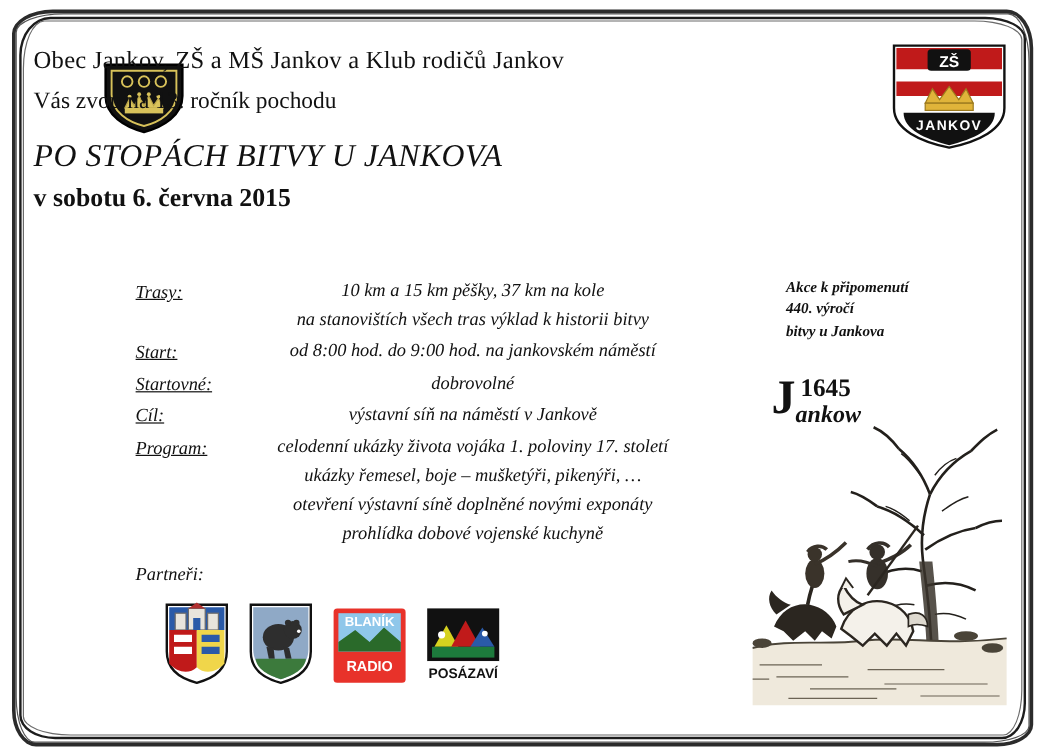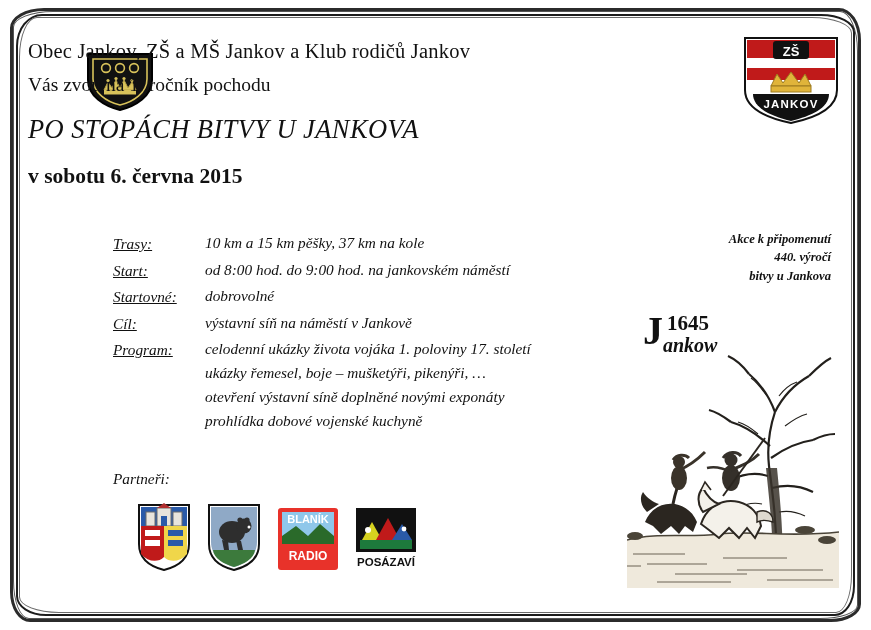--- a/index.html
+++ b/index.html
@@ -90,21 +90,21 @@
   .title-main {
     font-size: 26.5px;
     font-weight: normal;
     font-style: italic;
     letter-spacing: .4px;
     margin-top: 18px;
   }
   .line-date {
     font-size: 21.5px;
     font-weight: bold;
-    margin-top: 19px;
+    margin-top: 8px;
   }
 
   
   .crest-left {
     position: absolute;
     left: 56px;
     top: 24px;
     width: 72px;
     height: 62px;
   }
@@ -133,20 +133,21 @@
   .dlabel {
     width: 92px;
     flex: 0 0 92px;
     font-style: italic;
     text-decoration: underline;
     padding-top: 1px;
   }
   .dvals {
     flex: 1 1 auto;
     font-style: italic;
+    text-align: center;
   }
   .dvals div {
     margin-bottom: 5.5px;
     white-space: nowrap;
   }
   .drow.tight .dvals div { margin-bottom: 6px; }
 
   .partners-label {
     position: absolute;
     left: 85px;
@@ -168,21 +169,21 @@
     gap: 14px;
   }
   .plogo { position: relative; }
 
   
   .anniv {
     position: absolute;
     right: 12px;
     top: 204px;
     width: 176px;
-    text-align: right;
+    text-align: left;
     font-size: 12.6px;
     font-weight: bold;
     font-style: italic;
     line-height: 1.45;
   }
 
   
   .jankow-mark {
     position: absolute;
     right: 84px;
@@ -246,31 +247,32 @@
         <path d="M32 52 L38 40 L44 49 L52 38 L60 49 L66 40 L72 52 Z" fill="#e0b43a" stroke="#9c7a1e" stroke-width="1"></path>
         <rect x="32" y="52" width="40" height="6" fill="#e0b43a" stroke="#9c7a1e" stroke-width="1"></rect>
 
         <path d="M14 60 H90 C90 74 72 82 52 87 C32 82 14 74 14 60 Z" fill="#111111"></path>
         <text x="52" y="74" font-family="Liberation Sans, sans-serif" font-size="11.5" font-weight="bold" letter-spacing="1.2" fill="#ffffff" text-anchor="middle">JANKOV</text>
       </svg>
     </div>
 
     <div class="header">
       <div class="line-org">Obec Jankov, ZŠ a MŠ Jankov a Klub rodičů Jankov</div>
-      <div class="line-invite">Vás zvou na 1. ročník pochodu</div>
+      <div class="line-invite">Vás zvou na 13. ročník pochodu</div>
       <div class="title-main">PO STOPÁCH BITVY U JANKOVA</div>
       <div class="line-date">v sobotu 6. června 2015</div>
     </div>
 
     <div class="details">
 
       <div class="drow">
         <div class="dlabel">Trasy:</div>
         <div class="dvals">
           <div>10 km a 15 km pěšky, 37 km na kole</div>
+          <div>na stanovištích všech tras výklad k historii bitvy</div>
         </div>
       </div>
 
       <div class="drow">
         <div class="dlabel">Start:</div>
         <div class="dvals">
           <div>od 8:00 hod. do 9:00 hod. na jankovském náměstí</div>
         </div>
       </div>
 

